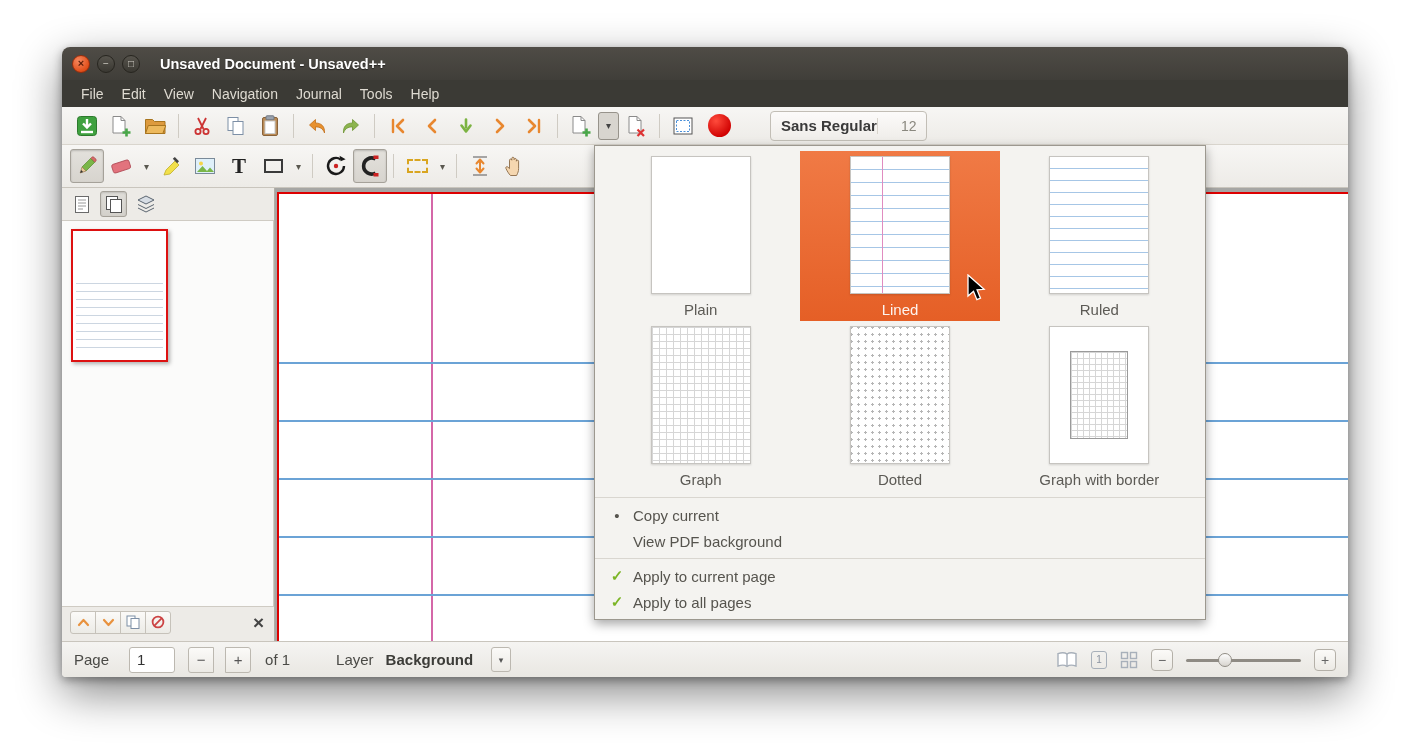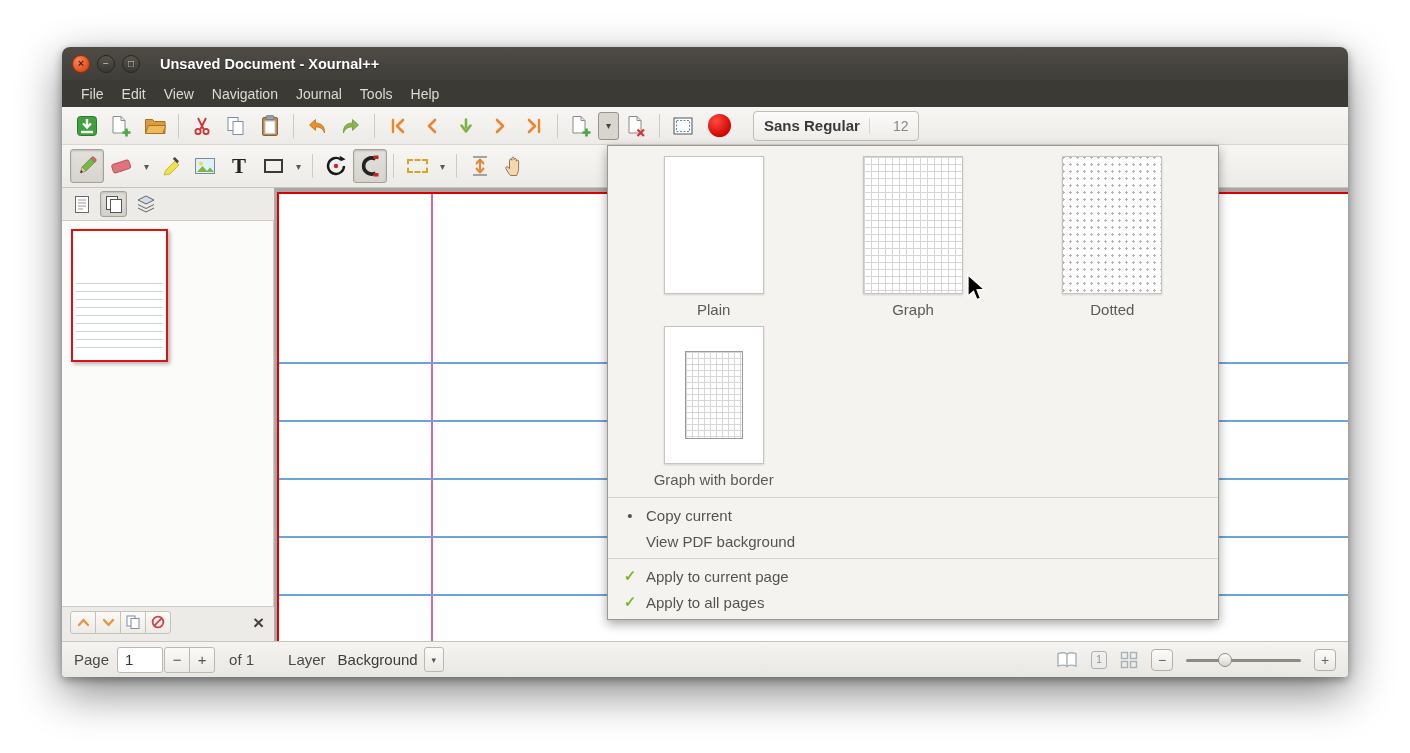--- a/index.html
+++ b/index.html
@@ -32,21 +32,21 @@
     border-radius:3px; position:relative; }
   .tb2 .tbtn { height:34px; }
   .tbtn.active { border:1px solid #a5a199; background:linear-gradient(#e3e1dc,#d7d4ce);
     box-shadow:inset 0 1px 2px rgba(0,0,0,.18); }
   .sep { width:1px; height:24px; background:#cfcbc3; margin:0 6px; flex:0 0 1px; }
   .chev { font-size:10px; color:#5a5850; margin-left:1px; }
   .ddtoggle { width:21px; height:28px; display:flex; align-items:center; justify-content:center;
     border:1px solid #97938b; border-radius:3px; background:#d8d5cf; font-size:10px; color:#444; }
   .record-dot { width:23px; height:23px; border-radius:50%;
     background:radial-gradient(circle at 35% 30%, #ff4b3c, #cf0000 75%); margin:0 8px; }
-  .font-btn { height:30px; margin-left:14px; display:flex; align-items:center; gap:9px;
+  .font-btn { height:30px; margin-left:31px; display:flex; align-items:center; 
     border:1px solid #c2beb6; border-radius:4px; background:linear-gradient(#fcfbfa,#efede9);
     padding:0 10px; }
   .font-name { font-weight:bold; font-size:15px; color:#3a3a3a; }
   .font-size { font-size:14px; color:#8a887f; border-left:1px solid #d8d4cc; padding-left:23px; }
   .rect-glyph { width:19px; height:14px; border:2px solid #3a3a3a; background:transparent; }
   .sel-glyph { width:21px; height:14px; border:2px dashed #d9a520; }
   .text-glyph { font-family:"Liberation Serif", serif; font-size:21px; font-weight:bold; color:#222; }
   
   .main { flex:1; display:flex; min-height:0; position:relative; }
   .sidebar { width:213px; flex:0 0 213px; background:#edebe7; border-right:1px solid #b3afa7;
@@ -70,21 +70,21 @@
   
   .canvas { flex:1; background:#a6a6a4; position:relative; overflow:hidden; }
   .page { position:absolute; left:2px; top:4px; width:calc(100% + 30px); height:1100px;
     background:#fff; border:2px solid #dd0000; }
   .page .lines { position:absolute; left:0; right:0; top:168px; bottom:0;
     background:repeating-linear-gradient(to bottom,#6ba3d6 0,#6ba3d6 2px,transparent 2px,transparent 58px); }
   .page .margin-line { position:absolute; left:152px; top:0; bottom:0; width:2px; background:#d467a8; }
   
   .tpl-dropdown { position:absolute; left:532px; top:98px; width:612px; z-index:50;
     background:#f4f3f0; border:1px solid #9c988f; box-shadow:0 4px 10px rgba(0,0,0,.35);
-    padding:3px 0 4px;margin-left:13px; }
+    padding:3px 0 4px; }
   .tpl-grid { display:grid; grid-template-columns:repeat(3,1fr); padding:2px 6px; }
   .tpl-cell { display:flex; flex-direction:column; align-items:center; padding:5px 0 3px; gap:7px; }
   .tpl-cell.selected { background:linear-gradient(#f07a45,#e55f26); }
   .tpl-label { font-size:15px; color:#5c5a55; }
   .tpl-cell.selected .tpl-label { color:#fdf4ef; }
   .thumb { width:100px; height:138px; background:#fff; border:1px solid #c6c4c0;
     box-shadow:0 1px 2px rgba(0,0,0,.15); position:relative; display:flex; align-items:center; justify-content:center; }
   .thumb.lined { background-image:
       linear-gradient(to right, transparent 31px, #e08cc0 31px, #e08cc0 32.5px, transparent 32.5px),
       repeating-linear-gradient(to bottom, transparent 0, transparent 12px, #a6c6e6 12px, #a6c6e6 13px); }
@@ -100,30 +100,30 @@
       repeating-linear-gradient(to right, #d6d6d6 0, #d6d6d6 1px, transparent 1px, transparent 6px),
       repeating-linear-gradient(to bottom, #d6d6d6 0, #d6d6d6 1px, transparent 1px, transparent 6px); }
   .menu-sep { height:1px; background:#d9d6d0; margin:4px 0; }
   .opt-row { height:26px; display:flex; align-items:center; padding-left:15px; gap:9px;
     font-size:15px; color:#56544e; }
   .opt-mark { width:14px; text-align:center; font-size:15px; color:#56544e; }
   .opt-mark.check { color:#7cb526; font-weight:bold; }
   
   .statusbar { height:36px; flex:0 0 36px; background:linear-gradient(#f5f4f2,#e9e7e2);
     border-top:1px solid #c9c5bd; display:flex; align-items:center; padding:0 12px;
-    font-size:15px; color:#4a4a46; border-radius:0 0 4px 4px; }
+    font-size:15px; color:#4a4a46; border-radius:0 0 4px 4px;gap:12px; }
   .page-input { width:46px; height:26px; border:1px solid #bcb8b0; border-radius:3px;
     padding:0 7px; font-size:15px; color:#333; background:#fff; margin:0 2px 0 8px; }
   .stepper { width:26px; height:26px; display:flex; align-items:center; justify-content:center;
     border:1px solid #bcb8b0; background:linear-gradient(#fbfaf8,#eceae5); font-size:15px; color:#555; margin-left:-1px; }
   .stepper.minus { border-radius:3px 0 0 3px; }
   .stepper.plus { border-radius:0 3px 3px 0; }
-  .of-label { margin-left:14px; }
+  .of-label { margin-left:2px; }
   .layer-label { margin-left:34px; }
-  .layer-name { font-weight:normal; margin-left:12px; color:#3c3c38; }
+  .layer-name { font-weight:bold; margin-left:0; color:#3c3c38; }
   .layer-dd { width:20px; height:25px; border:1px solid #bcb8b0; border-radius:3px;
     background:linear-gradient(#fbfaf8,#eceae5); display:flex; align-items:center; justify-content:center;
     font-size:9px; color:#555; margin-left:6px; }
   .sb-right { margin-left:auto; display:flex; align-items:center; gap:13px; }
   .mini-ico { display:flex; align-items:center; justify-content:center; }
   .pg1 { width:16px; height:18px; border:1.5px solid #a8b0ba; border-radius:3px;
     font-size:10px; color:#8a93a0; display:flex; align-items:center; justify-content:center; }
   .zbtn { width:22px; height:22px; border:1px solid #b4b0a8; border-radius:4px;
     background:linear-gradient(#fbfaf8,#eceae5); display:flex; align-items:center; justify-content:center;
     font-size:14px; color:#666; }
@@ -144,21 +144,21 @@
       <div class="winbtn close">
           <span>×</span>
         </div>
       <div class="winbtn minmax">
           <span>−</span>
         </div>
       <div class="winbtn minmax">
           <span>□</span>
         </div>
     </div>
-    <div class="title">Unsaved Document - Xournal++</div>
+    <div class="title">Unsaved Document - Unsaved++</div>
   </div>
 
   <div class="menubar">
     <span class="menu-item">File</span>
     <span class="menu-item">Edit</span>
     <span class="menu-item">View</span>
     <span class="menu-item">Navigation</span>
     <span class="menu-item">Journal</span>
     <span class="menu-item">Tools</span>
     <span class="menu-item">Help</span>
@@ -529,20 +529,28 @@
         </div>
     </div>
   </div>
 
   <div class="tpl-dropdown">
     <div class="tpl-grid">
       <div class="tpl-cell">
         <div class="thumb"></div>
         <div class="tpl-label">Plain</div>
       </div>
+      <div class="tpl-cell selected">
+        <div class="thumb lined"></div>
+        <div class="tpl-label">Lined</div>
+      </div>
+      <div class="tpl-cell">
+        <div class="thumb ruled"></div>
+        <div class="tpl-label">Ruled</div>
+      </div>
       <div class="tpl-cell">
         <div class="thumb graph"></div>
         <div class="tpl-label">Graph</div>
       </div>
       <div class="tpl-cell">
         <div class="thumb dotted"></div>
         <div class="tpl-label">Dotted</div>
       </div>
       <div class="tpl-cell">
         <div class="thumb">

